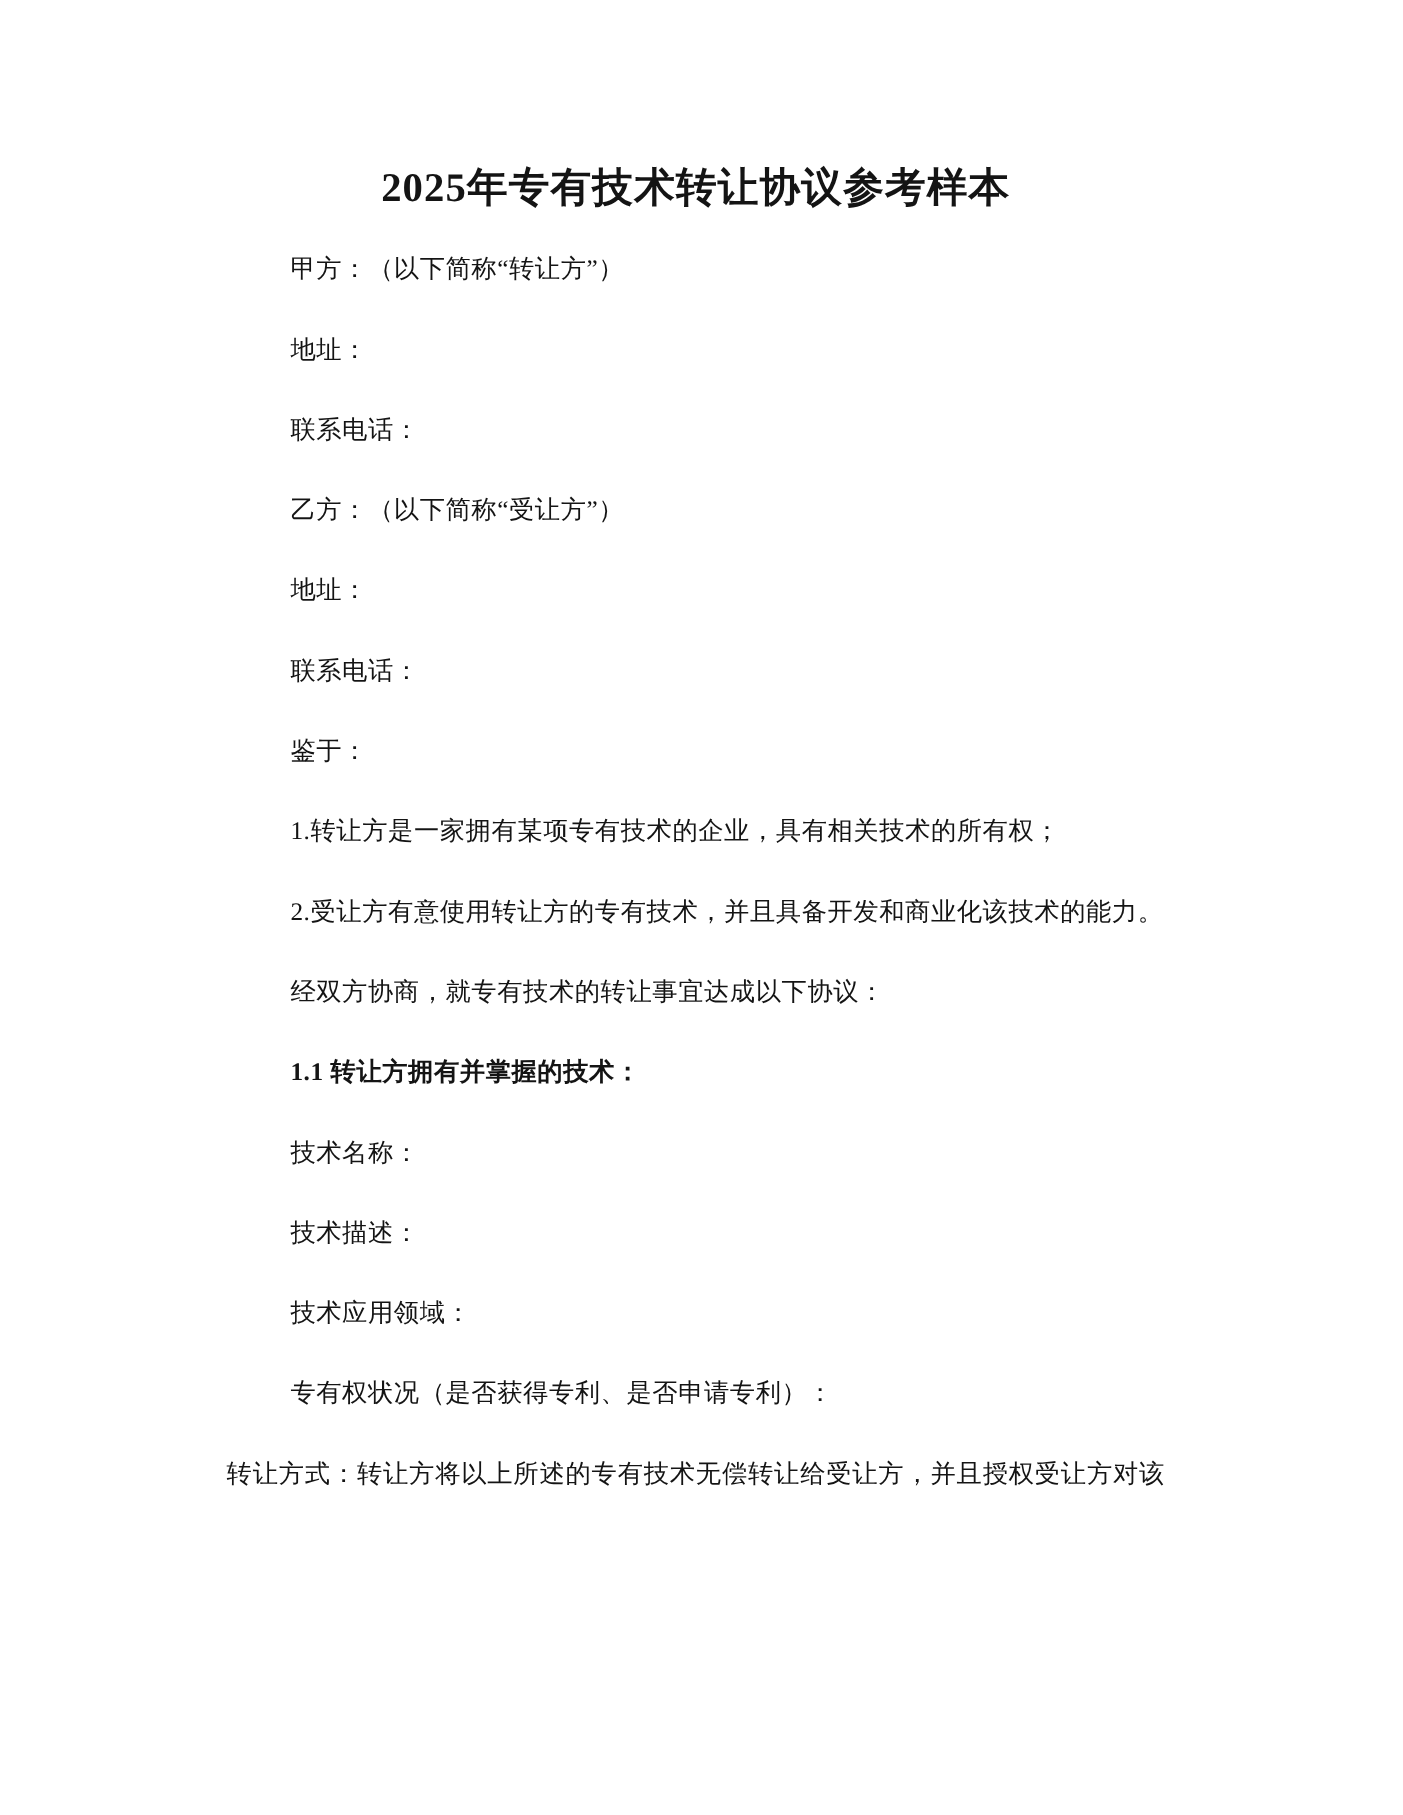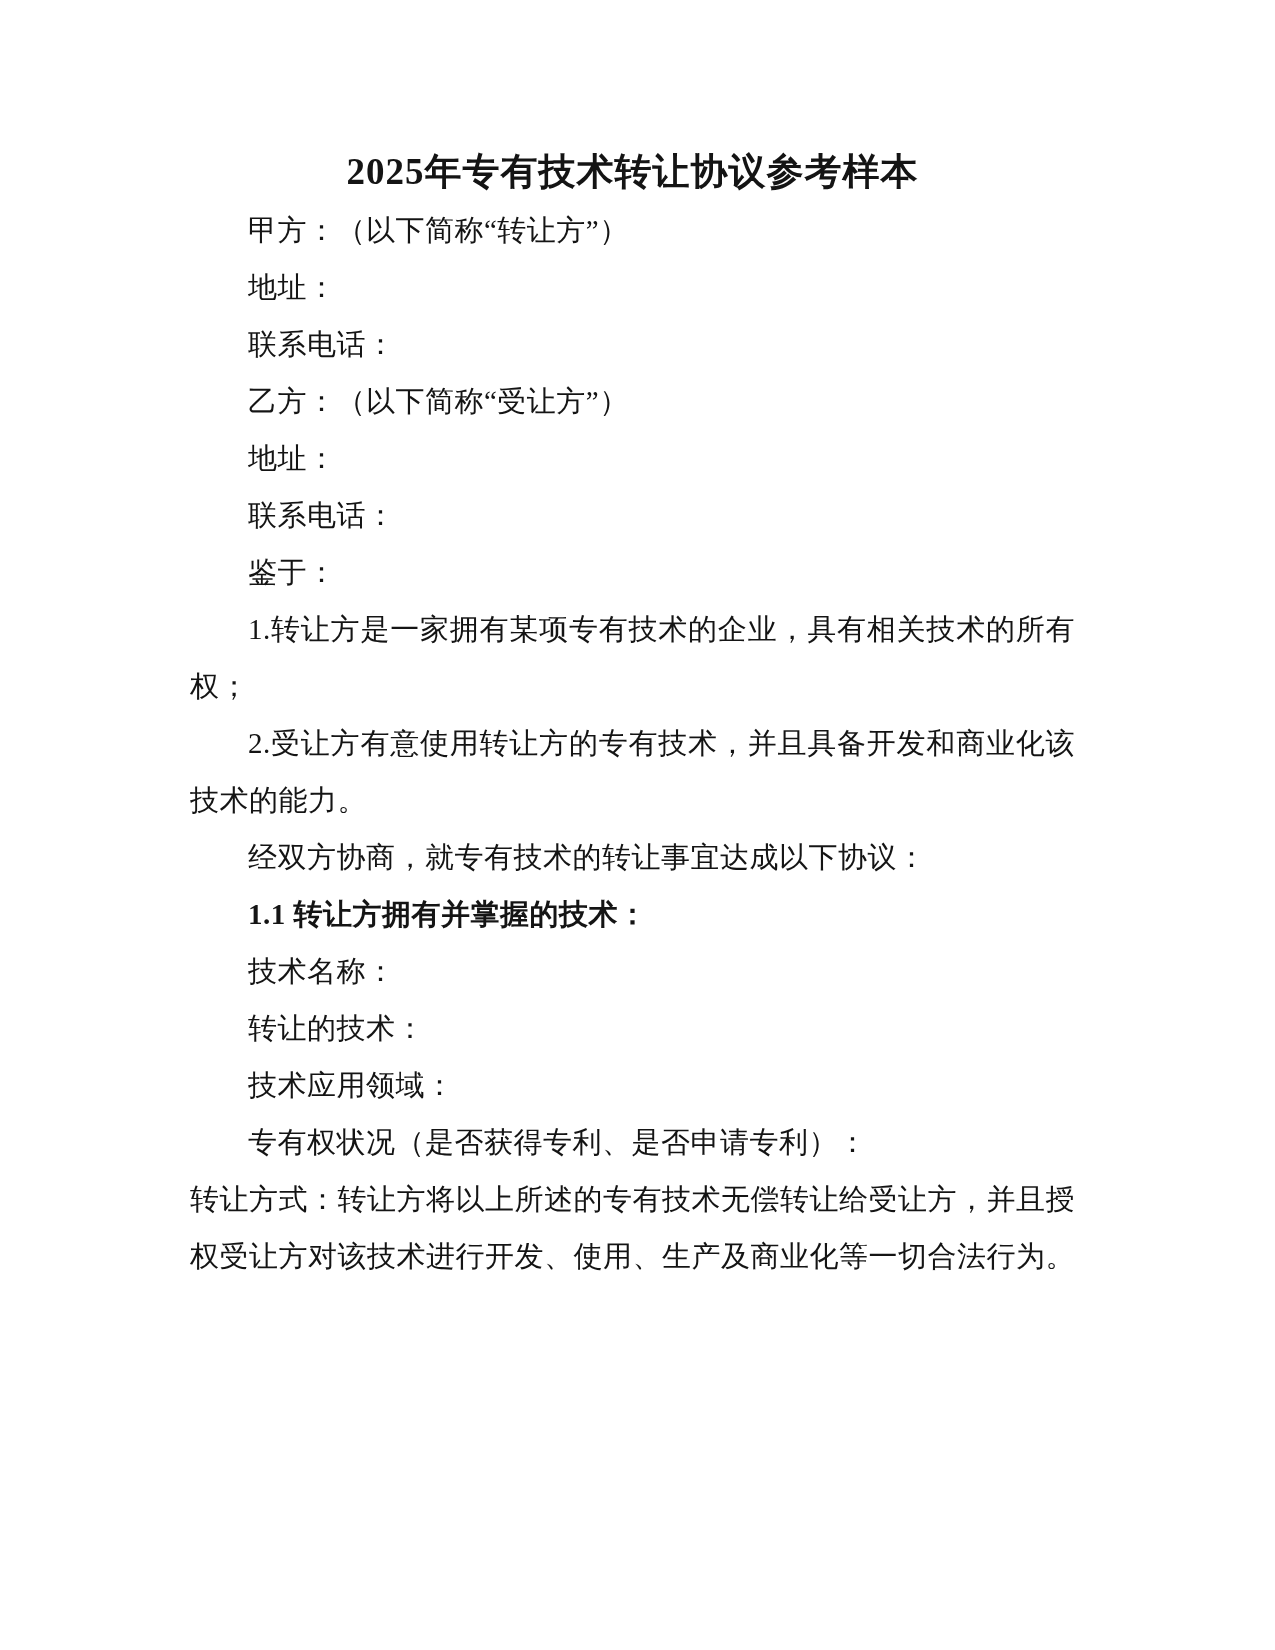--- a/index.html
+++ b/index.html
@@ -24,22 +24,22 @@
   }
   .doc-title {
     margin: 0 0 2px 0;
     font-size: 37px;
     font-weight: bold;
     line-height: 57px;
     text-align: center;
     letter-spacing: 1px;
   }
   p.line {
-    margin: 0;
-    font-size: 29px;
+    margin: 16px;
+    font-size: 23px;
     line-height: 57px;
     text-align: justify;
     letter-spacing: 0.5px;
     word-break: break-all;
   }
   p.indent {
     text-indent: 58px;
   }
   p.bold {
     font-weight: bold;
@@ -71,20 +71,20 @@
     <p class="line indent">联系电话：</p>
     <p class="line indent">乙方：（以下简称“受让方”）</p>
     <p class="line indent">地址：</p>
     <p class="line indent">联系电话：</p>
     <p class="line indent">鉴于：</p>
     <p class="line indent">1.转让方是一家拥有某项专有技术的企业，具有相关技术的所有权；</p>
     <p class="line indent">2.受让方有意使用转让方的专有技术，并且具备开发和商业化该技术的能力。</p>
     <p class="line indent">经双方协商，就专有技术的转让事宜达成以下协议：</p>
     <p class="line indent bold">1.1 转让方拥有并掌握的技术：</p>
     <p class="line indent">技术名称：</p>
-    <p class="line indent">转让的技术：</p>
+    <p class="line indent">技术描述：</p>
     <p class="line indent">技术应用领域：</p>
     <p class="line indent">专有权状况（是否获得专利、是否申请专利）：</p>
     <p class="line"><span class="lead">转让方式：</span><span>转让方将以上所述的专有技术无偿转让给受让方，并且授权受让方对该技术进行开发、使用、生产及商业化等一切合法行为。</span></p>
   </div>
 
   <div class="page-footer">第 1 页 共 7 页</div>
 </div>
 
 </body></html>

